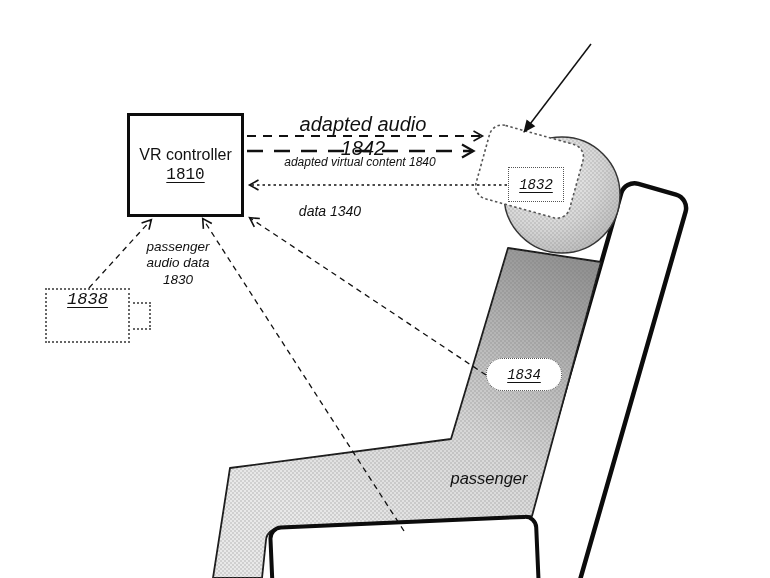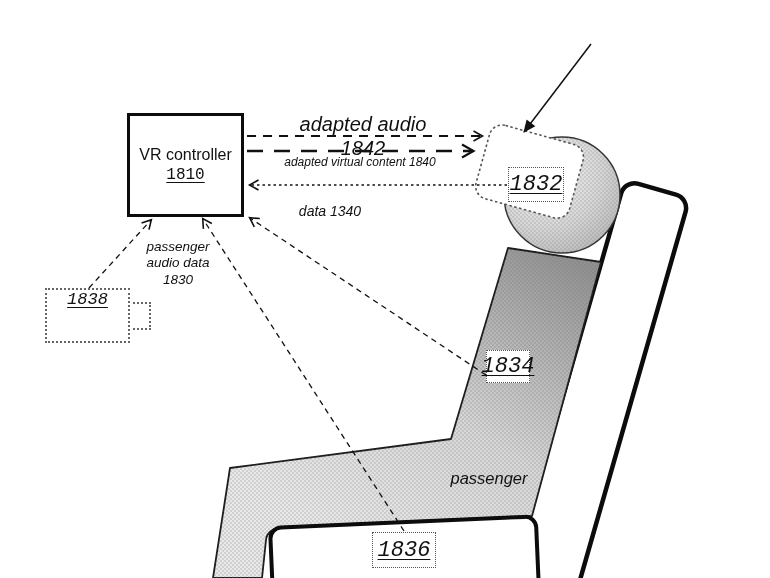--- a/index.html
+++ b/index.html
@@ -7,21 +7,21 @@
   .canvas {
     position:relative; width:770px; height:578px; overflow:hidden;
     background:#fff; font-family:"Liberation Sans", sans-serif; color:#111;
   }
   .canvas svg { position:absolute; left:0; top:0; }
   .abs { position:absolute; }
   .lbl { font-style:italic; color:#111; line-height:1.22; text-align:center; }
   .refbox {
     position:absolute; background:#fff; border:1.6px dotted #555;
     display:flex; align-items:center; justify-content:center;
-    font-style:italic; font-size:22px;
+    font-style:italic; font-size:14px;
   }
   .refbox span, .uline {
     text-decoration:underline; text-underline-offset:3px; text-decoration-thickness:1.4px;font-family:Liberation Mono, monospace;
   }
   .controller {
     position:absolute; left:127px; top:113px; width:117px; height:104px;
     border:3px solid #0c0c0c; background:#fff;
     display:flex; flex-direction:column; align-items:center; justify-content:center;
     font-size:16px; gap:2px;
   }
@@ -110,25 +110,22 @@
     <div>1830</div>
   </div>
 
   <div class="abs lbl" style="left:440px; top:468px; width:98px; font-size:16.5px;">
     <div>passenger</div>
   </div>
 
   <div class="refbox" style="left:508px; top:167px; width:56px; height:35px;">
     <span>1832</span>
   </div>
-  <div class="refbox" style="left:486px; top:350px; width:44px; height:33px;">
+  <div class="refbox" style="left:486px; top:358px; width:76px; height:33px;border-radius:16px;">
     <span>1834</span>
-  </div>
-  <div class="refbox" style="left:372px; top:532px; width:64px; height:36px;">
-    <span>1836</span>
   </div>
 
   <div class="camera-lens"></div>
   <div class="camera-body">
     <span class="uline">1838</span>
   </div>
 
 </div>
 
 </body></html>

